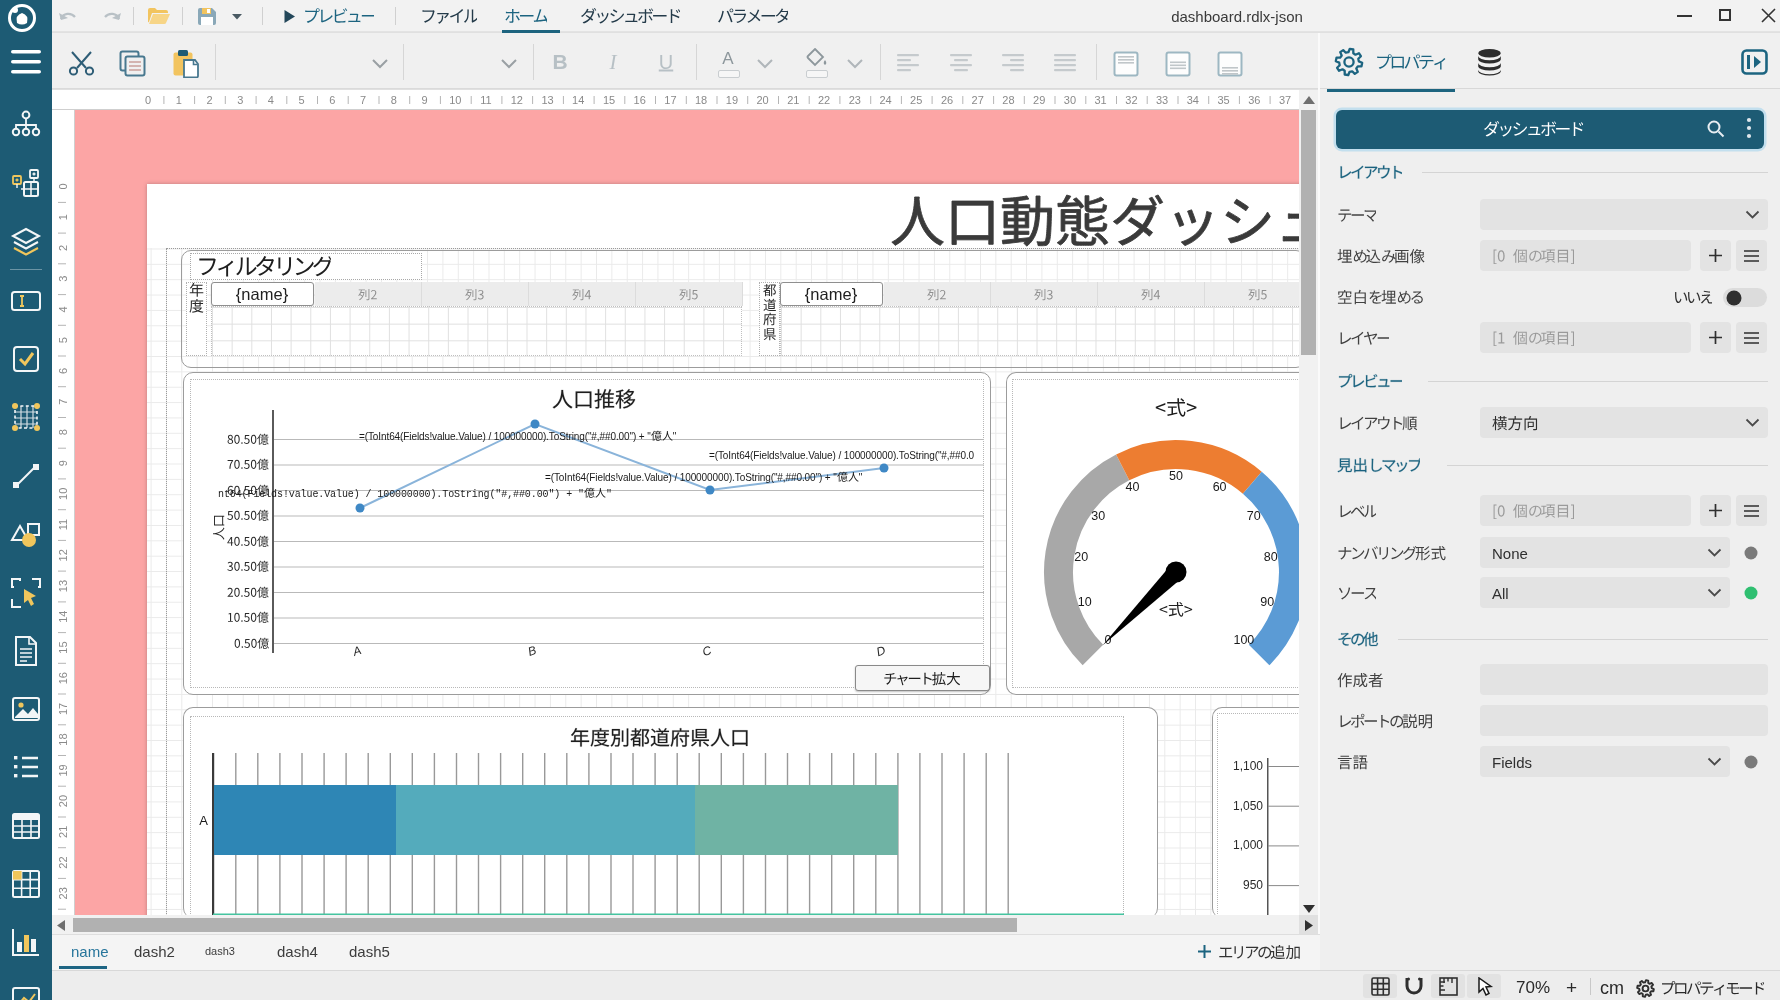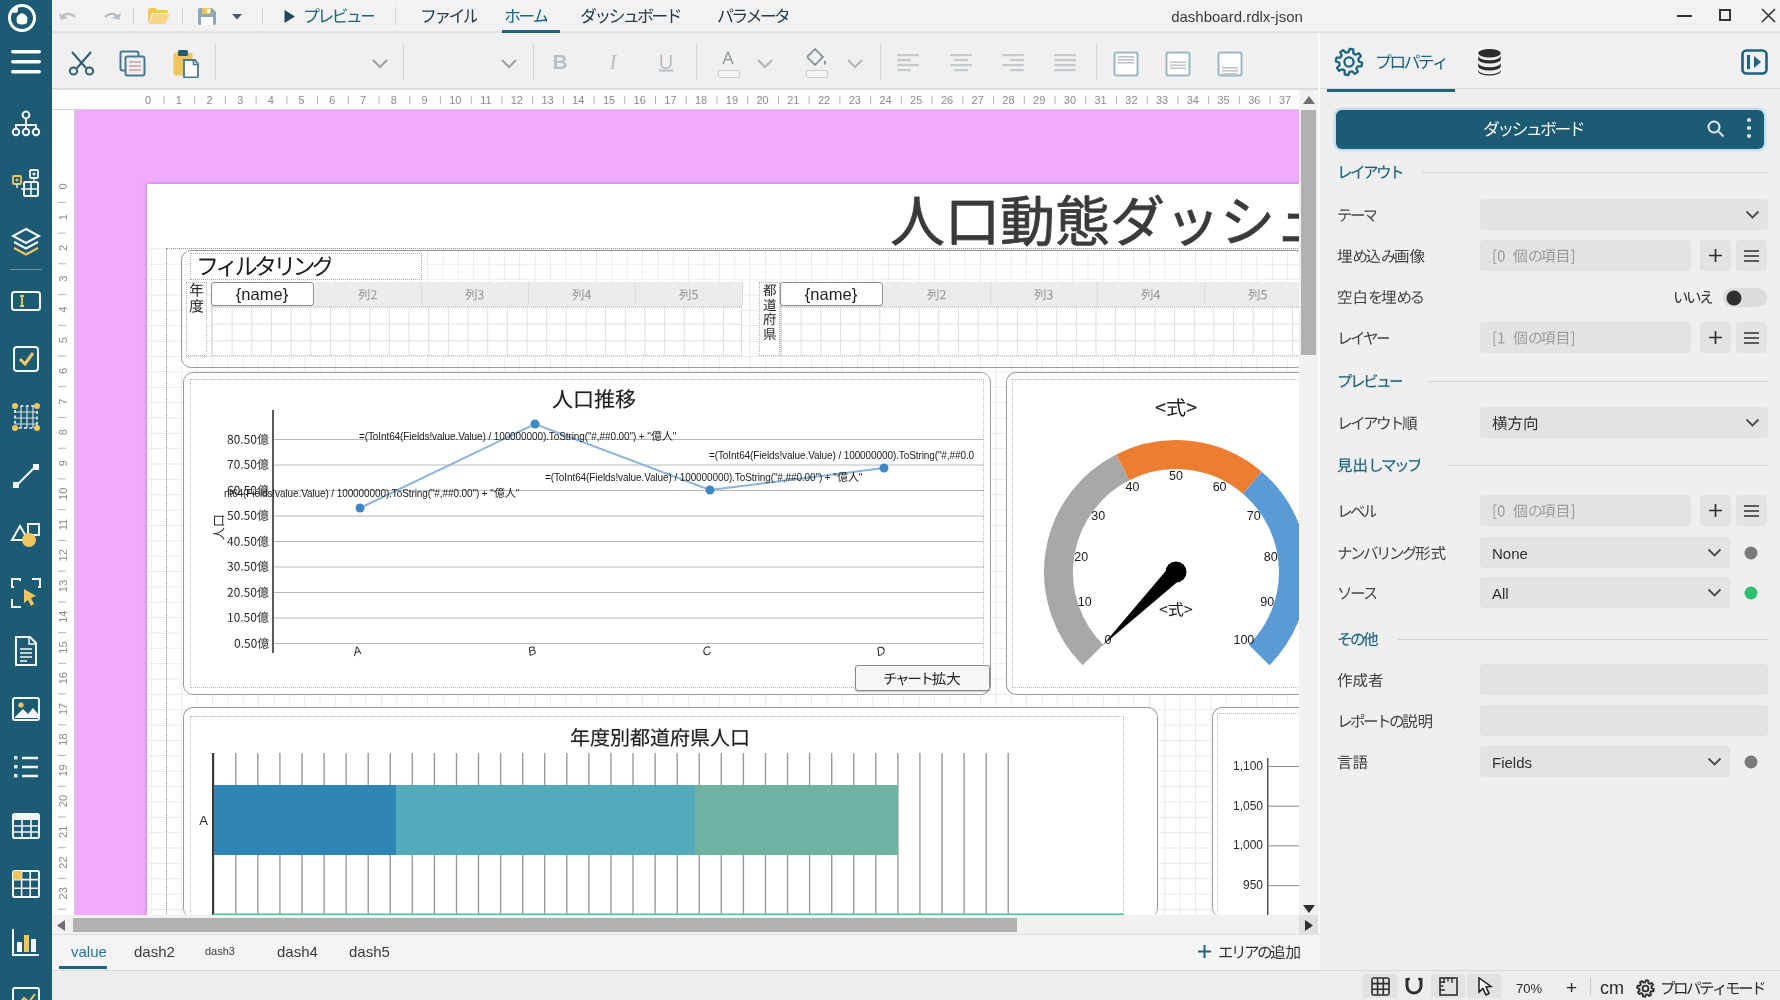--- a/index.html
+++ b/index.html
@@ -520,21 +520,21 @@
         <text x="63" y="801.1" text-anchor="middle" font-size="11" fill="#8a8a8a" transform="rotate(-90 63 801.1)" dominant-baseline="central">20</text>
         <rect x="58" y="816.5" width="8" height="1" fill="#b5b5b5"></rect>
         <text x="63" y="831.8" text-anchor="middle" font-size="11" fill="#8a8a8a" transform="rotate(-90 63 831.8)" dominant-baseline="central">21</text>
         <rect x="58" y="847.2" width="8" height="1" fill="#b5b5b5"></rect>
         <text x="63" y="862.6" text-anchor="middle" font-size="11" fill="#8a8a8a" transform="rotate(-90 63 862.6)" dominant-baseline="central">22</text>
         <rect x="58" y="877.9" width="8" height="1" fill="#b5b5b5"></rect>
         <text x="63" y="893.3" text-anchor="middle" font-size="11" fill="#8a8a8a" transform="rotate(-90 63 893.3)" dominant-baseline="central">23</text>
         <rect x="58" y="908.7" width="8" height="1" fill="#b5b5b5"></rect>
       </g>
     </svg>
-<div class="ab" style="left:75px;top:110px;width:1224px;height:805px;background:#f0abfc;overflow:hidden;">
+<div class="ab" style="left:75px;top:110px;width:1224px;height:805px;background:#fca5a5;overflow:hidden;">
       <div class="ab" style="left:-75px;top:-110px;width:1780px;height:1000px;">
 <div class="ab " style="left:147px;top:184px;width:1253px;height:734px;background:#fff;box-shadow:0 0 4px rgba(0,0,0,.25);"></div>
 <div class="ab " style="left:147px;top:248px;width:1253px;height:670px;background-image:linear-gradient(to right,#eaeaea 1px,transparent 1px),linear-gradient(to bottom,#eaeaea 1px,transparent 1px);background-size:15.37px 15.37px;background-position:3.6px 0.5px;"></div>
 <div class="ab " style="left:166px;top:248px;width:1140px;height:670px;border-left:1px dotted #9a9a9a;border-top:1px dotted #9a9a9a;"></div>
 <svg class="ab" style="left:890.0px;top:191.5px;" width="440.0" height="60.5" viewBox="0 -900 8000 1100" preserveAspectRatio="xMinYMin meet">
           <g fill="#3a3a3a" stroke="#3a3a3a" stroke-width="16" stroke-linejoin="round">
             <use href="#g4EBA" x="0"></use>
             <use href="#g53E3" x="1000"></use>
             <use href="#g52D5" x="2000"></use>
             <use href="#g614B" x="3000"></use>
@@ -784,21 +784,21 @@
                 <use href="#g4EBA" x="1000"></use>
               </g>
             </svg>"</div>
 <div class="ab nw expr" style="left:499.0px;top:70.0px;">=(ToInt64(Fields!value.Value) / 100000000).ToString("#,##0.00") + ""</div>
 <div class="ab nw expr" style="left:335.0px;top:91.0px;">=(ToInt64(Fields!value.Value) / 100000000).ToString("#,##0.00") + "<svg style="vertical-align:-2.0px;" width="22.0" height="12.1" viewBox="0 -900 2000 1100" preserveAspectRatio="xMinYMin meet">
               <g fill="#1a1a1a">
                 <use href="#g5104" x="0"></use>
                 <use href="#g4EBA" x="1000"></use>
               </g>
             </svg>"</div>
-<div class="ab nw expr" style="left:14px;top:107.0px;">nt64(Fields!value.Value) / 100000000).ToString("#,##0.00") + "<svg style="vertical-align:-2.0px;" width="22.0" height="12.1" viewBox="0 -900 2000 1100" preserveAspectRatio="xMinYMin meet">
+<div class="ab nw expr" style="left:8px;top:107.0px;font-family:Liberation Mono, monospace;">nt64(Fields!value.Value) / 100000000).ToString("#,##0.00") + "<svg style="vertical-align:-2.0px;" width="22.0" height="12.1" viewBox="0 -900 2000 1100" preserveAspectRatio="xMinYMin meet">
               <g fill="#1a1a1a">
                 <use href="#g5104" x="0"></use>
                 <use href="#g4EBA" x="1000"></use>
               </g>
             </svg>"</div>
 </div>
 <div class="ab " style="left:855px;top:665px;width:135px;height:26px;background:#f6f6f6;border:1px solid #8a8a8a;border-radius:3px;box-shadow:0 1px 2px rgba(0,0,0,.25);"></div>
 <svg class="ab" style="left:883.1px;top:670.5px;" width="77.7" height="16.0" viewBox="0 -900 5360 1100" preserveAspectRatio="xMinYMin meet">
           <g fill="#1f1f1f">
             <use href="#g30C1" x="0"></use>
@@ -933,21 +933,21 @@
     </svg>
 <div class="ab " style="left:52px;top:915px;width:1247px;height:19px;background:#f1f1f1;"></div>
 <svg class="ab" style="left:57px;top:920px" width="8" height="11" viewBox="0 0 8 11">
       <path d="M8 0 L8 11 L0 5.5 Z" fill="#6f6f6f"></path>
     </svg>
 <div class="ab " style="left:73px;top:918px;width:944px;height:14px;background:#b1b1b1;"></div>
 <svg class="ab" style="left:1305px;top:920px" width="8" height="11" viewBox="0 0 8 11">
       <path d="M0 0 L0 11 L8 5.5 Z" fill="#2f2f2f"></path>
     </svg>
 <div class="ab " style="left:52px;top:934px;width:1268px;height:36px;background:#f4f4f4;border-top:1px solid #dedede;"></div>
-<div class="ab nw" style="left:71px;top:951px;font-size:15px;color:#27759b;font-weight:400;transform:translate(0,-50%);">value</div>
+<div class="ab nw" style="left:71px;top:951px;font-size:15px;color:#27759b;font-weight:400;transform:translate(0,-50%);">name</div>
 <div class="ab " style="left:59px;top:966px;width:48px;height:3px;background:#1e6584;"></div>
 <div class="ab nw" style="left:134px;top:951px;font-size:15px;color:#3c3c3c;font-weight:400;transform:translate(0,-50%);">dash2</div>
 <div class="ab nw" style="left:205px;top:951px;font-size:11px;color:#3c3c3c;font-weight:400;transform:translate(0,-50%);">dash3</div>
 <div class="ab nw" style="left:277px;top:951px;font-size:15px;color:#3c3c3c;font-weight:400;transform:translate(0,-50%);">dash4</div>
 <div class="ab nw" style="left:349px;top:951px;font-size:15px;color:#3c3c3c;font-weight:400;transform:translate(0,-50%);">dash5</div>
 <svg class="ab" style="left:1197px;top:944px" width="15" height="15" viewBox="0 0 15 15">
       <path d="M7.5 1 V14 M1 7.5 H14" stroke="#1c6480" stroke-width="2"></path>
     </svg>
 <svg class="ab" style="left:1218.0px;top:943.9px;" width="83.1" height="17.1" viewBox="0 -900 5360 1100" preserveAspectRatio="xMinYMin meet">
       <g fill="#333">
@@ -971,21 +971,21 @@
     </svg>
 <div class="ab " style="left:1431px;top:974px;width:34px;height:24px;background:#e2e2e2;border-radius:3px;"></div>
 <svg class="ab" style="left:1439px;top:977px" width="19" height="19" viewBox="0 0 19 19">
       <rect x="1" y="1" width="17" height="17" fill="none" stroke="#2f2f2f" stroke-width="1.6"></rect>
       <path d="M1 5 H6 M1 9 H4.5 M1 13 H6 M5 1 V6 M9 1 V4.5 M13 1 V6" stroke="#2f2f2f" stroke-width="1.4"></path>
     </svg>
 <div class="ab " style="left:1467px;top:974px;width:34px;height:24px;background:#e2e2e2;border-radius:3px;"></div>
 <svg class="ab" style="left:1477px;top:977px" width="18" height="20" viewBox="0 0 18 20">
       <path d="M2 1 L2 15 L6 11.5 L9 18 L12 16.5 L9 10 L14 9.5 Z" fill="#fff" stroke="#1a1a1a" stroke-width="1.5"></path>
     </svg>
-<div class="ab nw" style="left:1516px;top:988px;font-size:13px;color:#2a2a2a;font-weight:400;transform:translate(0,-50%);">70%</div>
+<div class="ab nw" style="left:1516px;top:988px;font-size:17px;color:#2a2a2a;font-weight:400;transform:translate(0,-50%);">70%</div>
 <div class="ab nw" style="left:1566px;top:988px;font-size:19px;color:#2a2a2a;font-weight:400;transform:translate(0,-50%);">+</div>
 <div class="ab " style="left:1590px;top:978px;width:1px;height:17px;background:#c8c8c8;"></div>
 <div class="ab nw" style="left:1600px;top:988px;font-size:18px;color:#2a2a2a;font-weight:400;transform:translate(0,-50%);">cm</div>
 <svg class="ab" style="left:1636px;top:979px" width="19" height="19" viewBox="0 0 30 30">
       <path d="M15.8 1.8 L19.3 2.5 L19.3 6.2 L21.5 7.7 L24.9 6.2 L26.9 9.2 L24.3 11.8 L24.8 14.4 L28.2 15.8 L27.5 19.3 L23.8 19.3 L22.3 21.5 L23.8 24.9 L20.8 26.9 L18.2 24.3 L15.6 24.8 L14.2 28.2 L10.7 27.5 L10.7 23.8 L8.5 22.3 L5.1 23.8 L3.1 20.8 L5.7 18.2 L5.2 15.6 L1.8 14.2 L2.5 10.7 L6.2 10.7 L7.7 8.5 L6.2 5.1 L9.2 3.1 L11.8 5.7 L14.4 5.2 Z" fill="none" stroke="#2f2f2f" stroke-width="3" stroke-linejoin="round"></path>
       <circle cx="15" cy="15" r="4.6" fill="none" stroke="#2f2f2f" stroke-width="3"></circle>
     </svg>
 <svg class="ab" style="left:1660.0px;top:979.9px;" width="104.2" height="17.1" viewBox="0 -900 6720 1100" preserveAspectRatio="xMinYMin meet">
       <g fill="#2a2a2a">
         <use href="#g30D7" x="0"></use>

